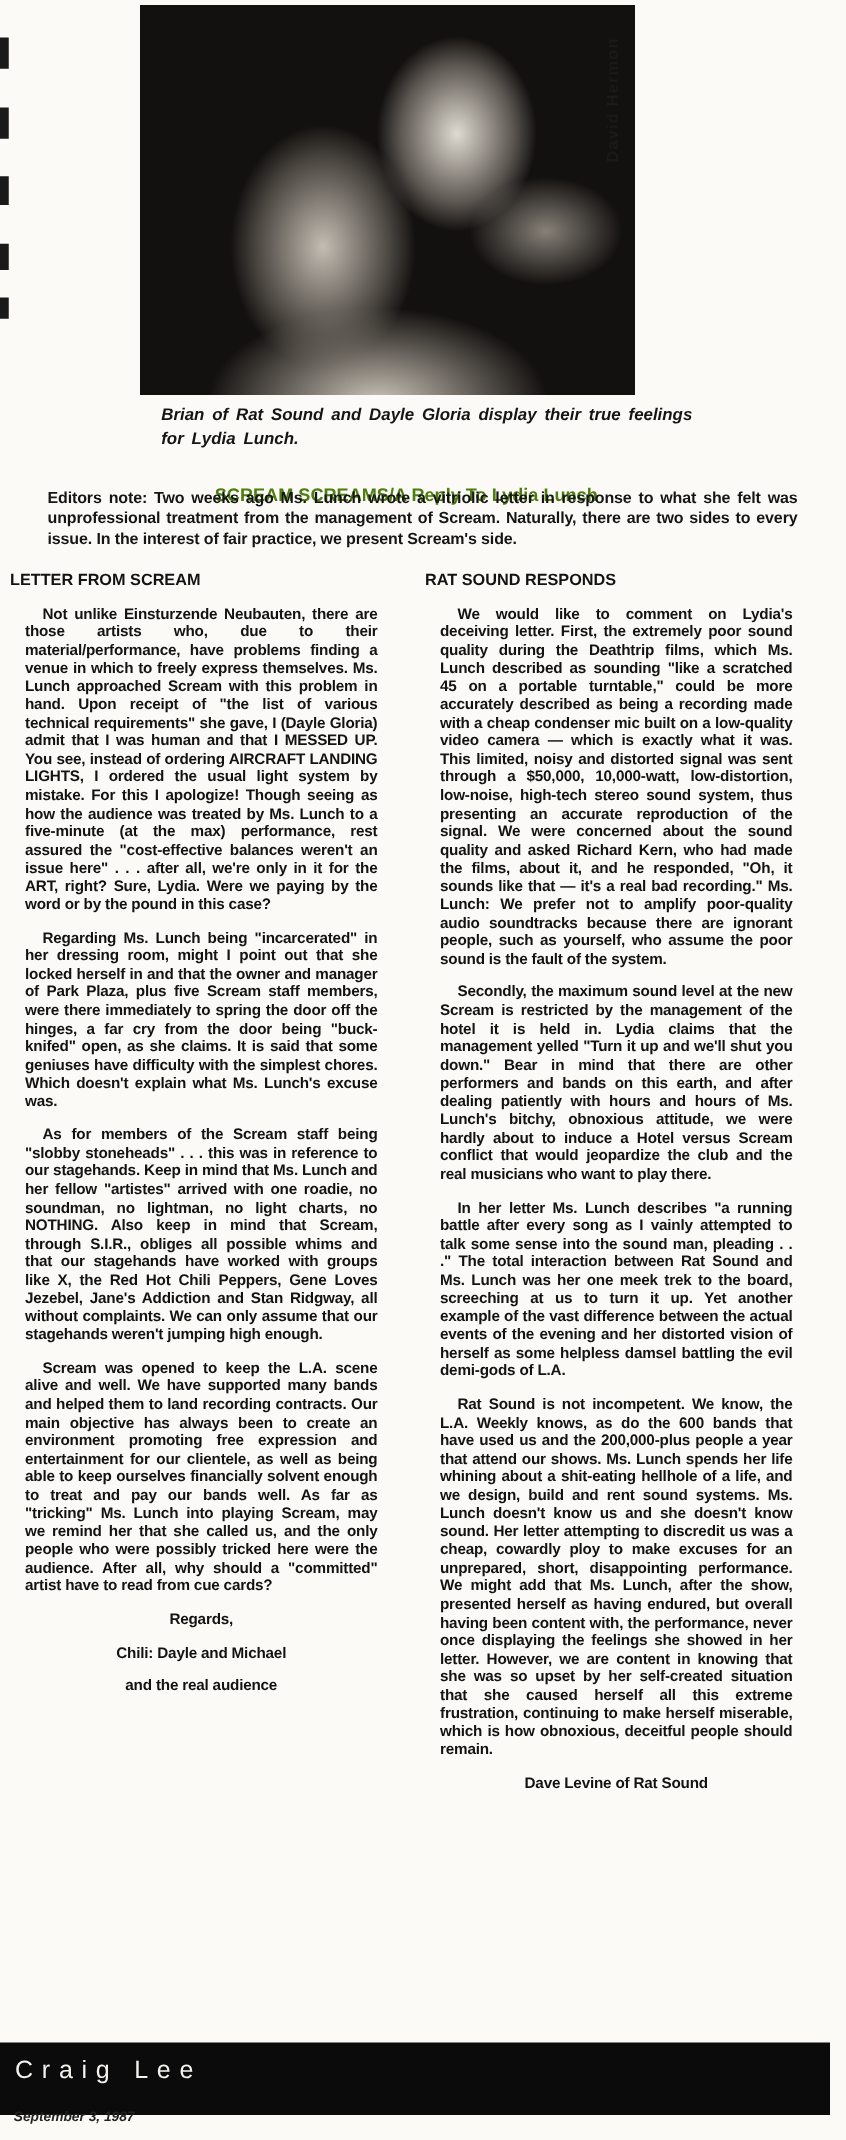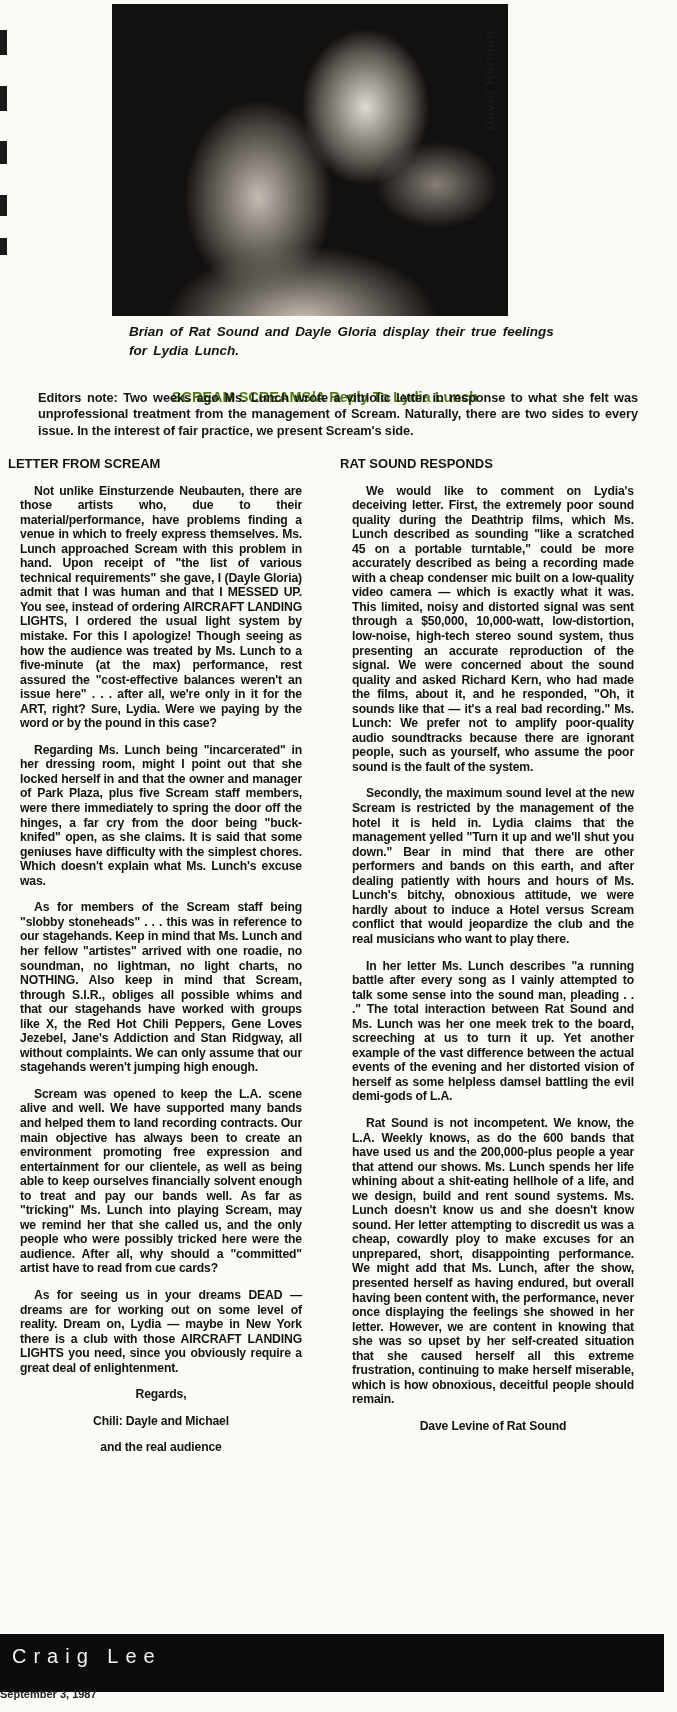--- a/index.html
+++ b/index.html
@@ -54,22 +54,22 @@
   .col h2{font-size:13px;margin:0 0 7px 0;letter-spacing:0;}
   .col p{margin:12px;text-indent:14px;}
   .sig{text-align:center;text-indent:0 !important;}
   .byline-bar{
     position:absolute;left:0;top:1634px;width:664px;height:58px;
     background:#0b0b0b;color:#f4f2ee;
     font-size:20px;letter-spacing:7px;line-height:44px;
     padding-left:12px;box-sizing:border-box;
   }
   .footer-date{
-    position:absolute;left:0;top:1688px;
-    font-weight:bold;font-size:11px;color:#222;
+    position:absolute;left:11px;top:1688px;
+    font-weight:bold;font-style:italic;font-size:11px;color:#222;
   }
   .page-number{
     position:absolute;right:16px;top:1726px;
     font-weight:bold;font-style:italic;font-size:21px;color:#111;
   }
 </style>
 </head>
 <body>
 
 <div class="scan-mark m1"></div>
@@ -87,21 +87,20 @@
 <div class="headline">SCREAM SCREAMS/A Reply To Lydia Lunch</div>
 
 <div class="editors-note">Editors note: Two weeks ago Ms. Lunch wrote a vitriolic letter in response to what she felt was unprofessional treatment from the management of Scream. Naturally, there are two sides to every issue. In the interest of fair practice, we present Scream's side.</div>
 
 <div class="col col-left">
   <h2>LETTER FROM SCREAM</h2>
   <p>Not unlike Einsturzende Neubauten, there are those artists who, due to their material/performance, have problems finding a venue in which to freely express themselves. Ms. Lunch approached Scream with this problem in hand. Upon receipt of "the list of various technical requirements" she gave, I (Dayle Gloria) admit that I was human and that I MESSED UP. You see, instead of ordering AIRCRAFT LANDING LIGHTS, I ordered the usual light system by mistake. For this I apologize! Though seeing as how the audience was treated by Ms. Lunch to a five-minute (at the max) performance, rest assured the "cost-effective balances weren't an issue here" . . . after all, we're only in it for the ART, right? Sure, Lydia. Were we paying by the word or by the pound in this case?</p>
   <p>Regarding Ms. Lunch being "incarcerated" in her dressing room, might I point out that she locked herself in and that the owner and manager of Park Plaza, plus five Scream staff members, were there immediately to spring the door off the hinges, a far cry from the door being "buck-knifed" open, as she claims. It is said that some geniuses have difficulty with the simplest chores. Which doesn't explain what Ms. Lunch's excuse was.</p>
   <p>As for members of the Scream staff being "slobby stoneheads" . . . this was in reference to our stagehands. Keep in mind that Ms. Lunch and her fellow "artistes" arrived with one roadie, no soundman, no lightman, no light charts, no NOTHING. Also keep in mind that Scream, through S.I.R., obliges all possible whims and that our stagehands have worked with groups like X, the Red Hot Chili Peppers, Gene Loves Jezebel, Jane's Addiction and Stan Ridgway, all without complaints. We can only assume that our stagehands weren't jumping high enough.</p>
   <p>Scream was opened to keep the L.A. scene alive and well. We have supported many bands and helped them to land recording contracts. Our main objective has always been to create an environment promoting free expression and entertainment for our clientele, as well as being able to keep ourselves financially solvent enough to treat and pay our bands well. As far as "tricking" Ms. Lunch into playing Scream, may we remind her that she called us, and the only people who were possibly tricked here were the audience. After all, why should a "committed" artist have to read from cue cards?</p>
-  <p>As for seeing us in your dreams DEAD — dreams are for working out on some level of reality. Dream on, Lydia — maybe in New York there is a club with those AIRCRAFT LANDING LIGHTS you need, since you obviously require a great deal of enlightenment.</p>
   <p class="sig">Regards,</p>
   <p class="sig">Chili: Dayle and Michael</p>
   <p class="sig">and the real audience</p>
 </div>
 
 <div class="col col-right">
   <h2>RAT SOUND RESPONDS</h2>
   <p>We would like to comment on Lydia's deceiving letter. First, the extremely poor sound quality during the Deathtrip films, which Ms. Lunch described as sounding "like a scratched 45 on a portable turntable," could be more accurately described as being a recording made with a cheap condenser mic built on a low-quality video camera — which is exactly what it was. This limited, noisy and distorted signal was sent through a $50,000, 10,000-watt, low-distortion, low-noise, high-tech stereo sound system, thus presenting an accurate reproduction of the signal. We were concerned about the sound quality and asked Richard Kern, who had made the films, about it, and he responded, "Oh, it sounds like that — it's a real bad recording." Ms. Lunch: We prefer not to amplify poor-quality audio soundtracks because there are ignorant people, such as yourself, who assume the poor sound is the fault of the system.</p>
   <p>Secondly, the maximum sound level at the new Scream is restricted by the management of the hotel it is held in. Lydia claims that the management yelled "Turn it up and we'll shut you down." Bear in mind that there are other performers and bands on this earth, and after dealing patiently with hours and hours of Ms. Lunch's bitchy, obnoxious attitude, we were hardly about to induce a Hotel versus Scream conflict that would jeopardize the club and the real musicians who want to play there.</p>
   <p>In her letter Ms. Lunch describes "a running battle after every song as I vainly attempted to talk some sense into the sound man, pleading . . ." The total interaction between Rat Sound and Ms. Lunch was her one meek trek to the board, screeching at us to turn it up. Yet another example of the vast difference between the actual events of the evening and her distorted vision of herself as some helpless damsel battling the evil demi-gods of L.A.</p>

